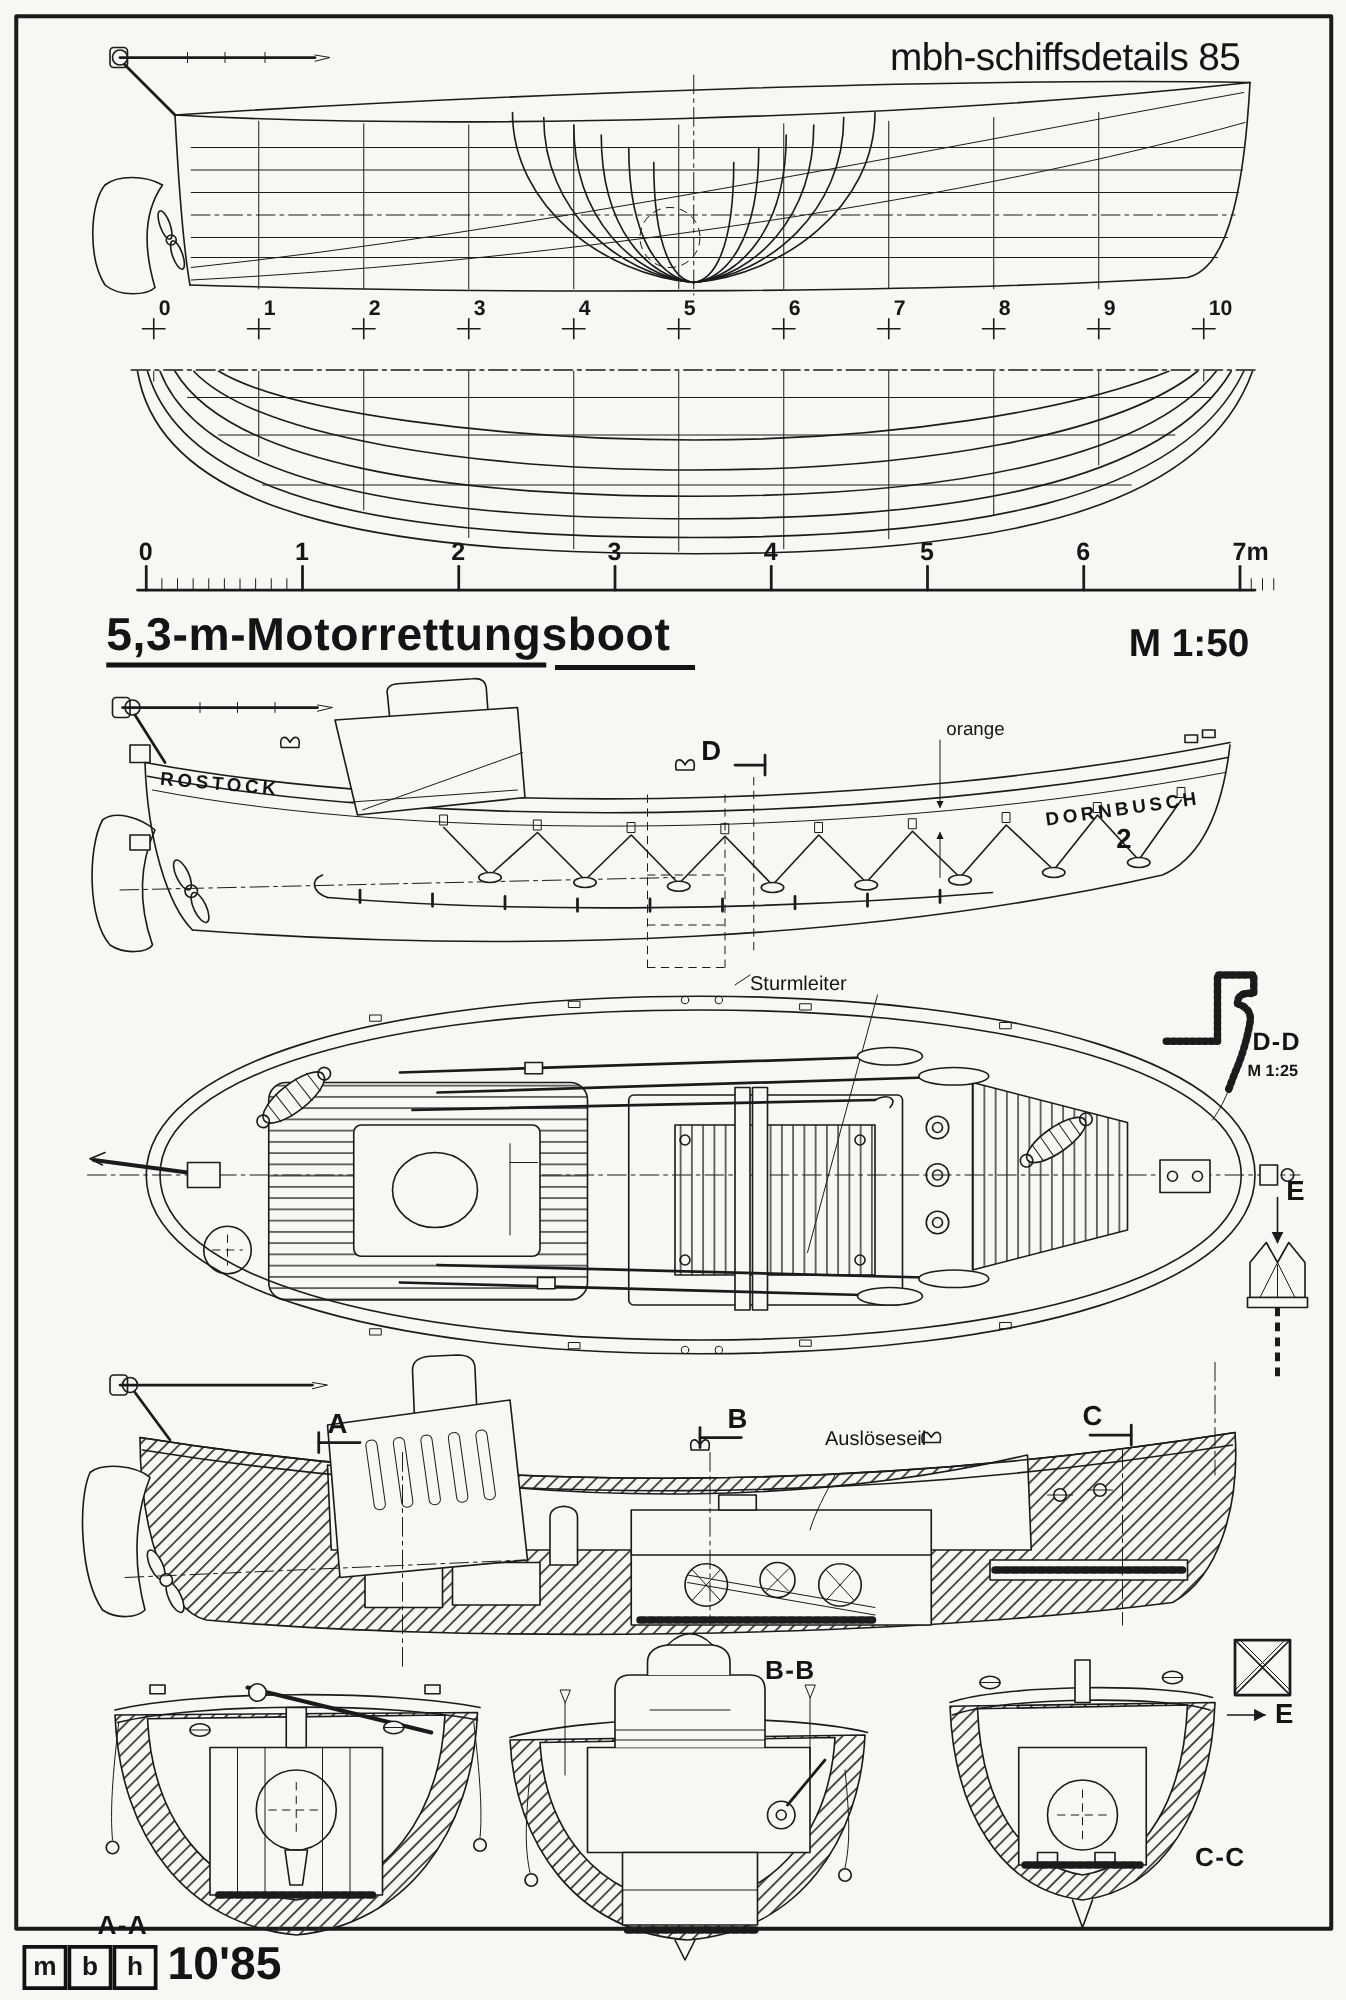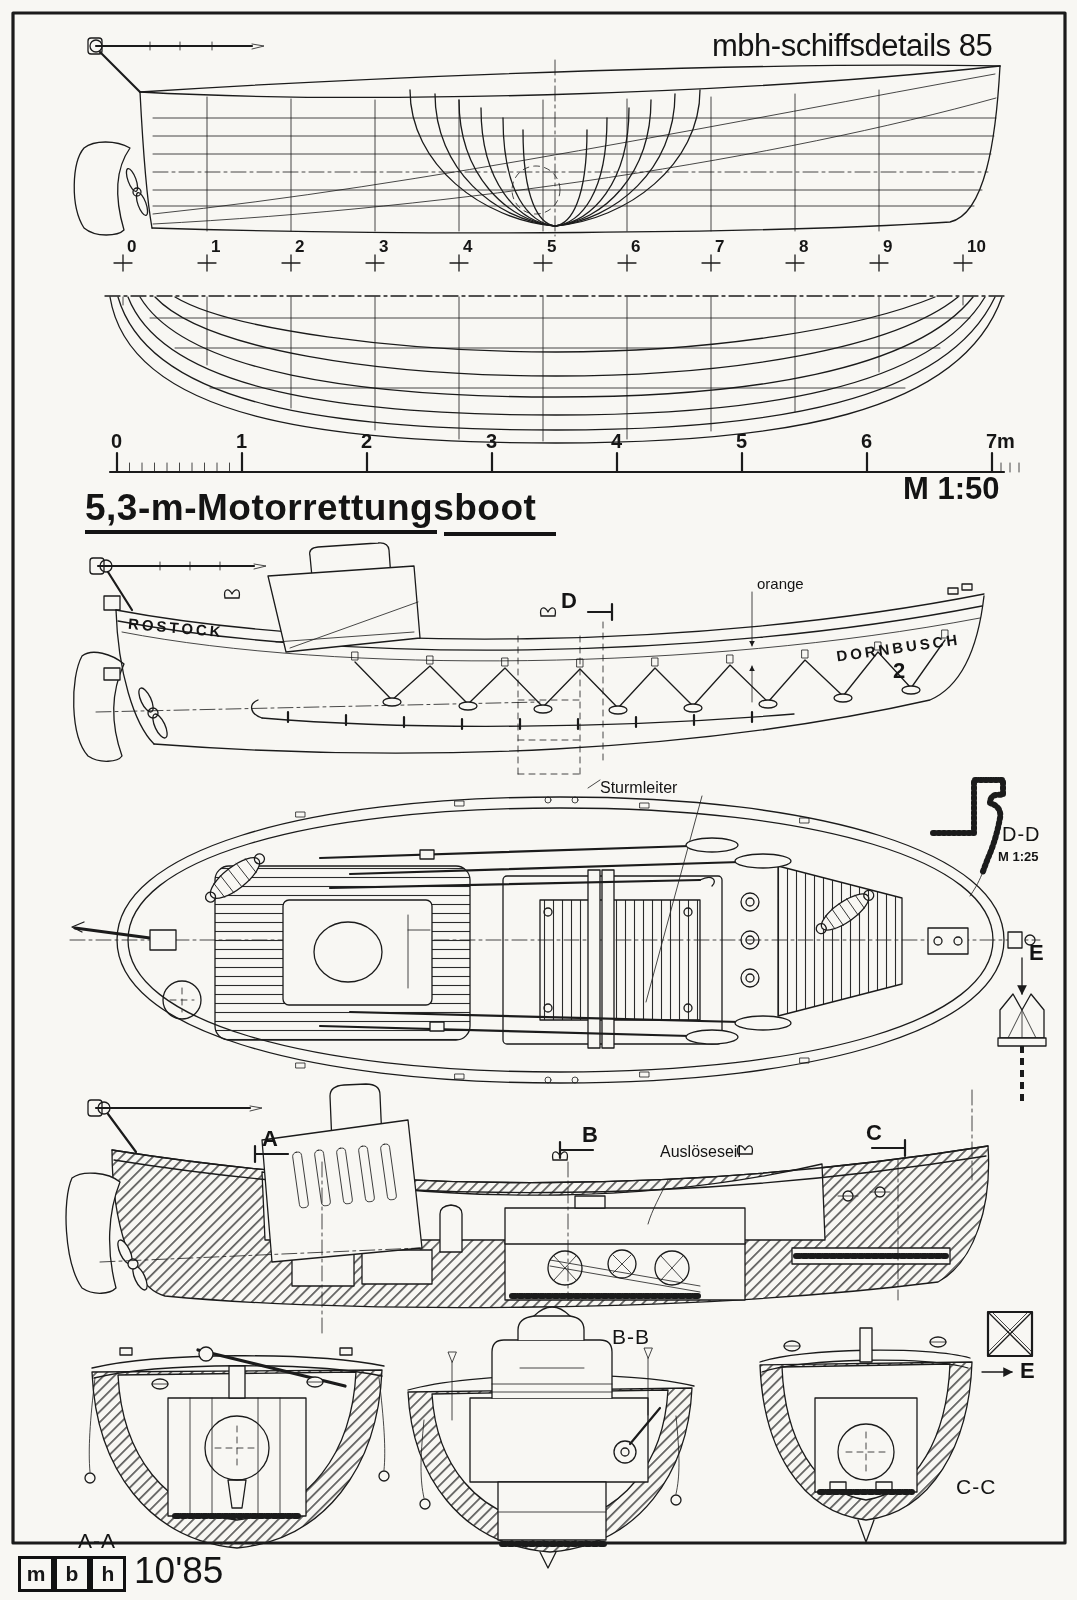--- a/index.html
+++ b/index.html
@@ -22,29 +22,29 @@
   .rnum{font:bold 17px "Liberation Sans",sans-serif;fill:#161616}
   .mnum{font:bold 20px "Liberation Sans",sans-serif;fill:#161616}
   
   .lbl{position:absolute;white-space:nowrap;line-height:1;color:#141414;}
   .brand{font-size:31px;font-weight:normal;letter-spacing:-.5px}
   .title{font-size:37px;font-weight:bold;letter-spacing:.5px}
   .scale{font-size:31px;font-weight:bold}
   .ul{position:absolute;height:4px;background:#141414}
   .stencil{font-size:15px;font-weight:bold;letter-spacing:3px}
   .big2{font-size:22px;font-weight:bold}
-  .sec{font-size:21px;font-weight:normal;letter-spacing:1px}
+  .sec{font-size:21px;font-weight:bold;letter-spacing:1px}
   .note{font-size:15px}
   .note2{font-size:16px}
-  .ddlbl{font-size:20px;font-weight:normal;letter-spacing:1px}
+  .ddlbl{font-size:20px;font-weight:bold;letter-spacing:1px}
   .ddscale{font-size:13px;font-weight:bold}
   .logo-box{position:absolute;top:1556px;width:30px;height:30px;border:3px solid #111;
             display:flex;align-items:center;justify-content:center;
             font-weight:bold;font-size:21px;background:#f8f7f3}
-  .issue{font-size:37px;font-weight:normal}
+  .issue{font-size:37px;font-weight:bold}
 </style>
 </head>
 <body>
 
 <div class="page">
 
 <svg id="art" width="1077" height="1600" viewBox="0 0 1077 1600">
   <defs>
     <pattern id="hatch" width="7.5" height="7.5" patternUnits="userSpaceOnUse" patternTransform="rotate(45)">
       <line x1="3.7" y1="0" x2="3.7" y2="7.5" stroke="#2a2a2a" stroke-width="1.3"></line>
@@ -483,21 +483,21 @@
     <path d="M982,1372 H1012" class="s" marker-end="url(#arr)"></path>
   </g>
 </svg>
 
 <div>
   <div class="lbl brand" style="left:712px;top:30px">mbh-schiffsdetails 85</div>
 
   <div class="lbl title" style="left:85px;top:489px">5,3-m-Motorrettungsboot</div>
   <div class="ul" style="left:85px;top:530px;width:352px"></div>
   <div class="ul" style="left:444px;top:532px;width:112px"></div>
-  <div class="lbl scale" style="left:903px;top:473px">M 1:50</div>
+  <div class="lbl scale" style="left:903px;top:499px">M 1:50</div>
 
   <div class="lbl stencil" style="left:128px;top:620px;transform:rotate(5deg)">ROSTOCK</div>
   <div class="lbl stencil" style="left:836px;top:640px;transform:rotate(-8deg)">DORNBUSCH</div>
   <div class="lbl big2" style="left:893px;top:660px">2</div>
   <div class="lbl note" style="left:757px;top:576px">orange</div>
   <div class="lbl big2" style="left:561px;top:590px">D</div>
   <div class="lbl note2" style="left:600px;top:780px">Sturmleiter</div>
 
   <div class="lbl ddlbl" style="left:1002px;top:824px">D-D</div>
   <div class="lbl ddscale" style="left:998px;top:850px">M 1:25</div>

